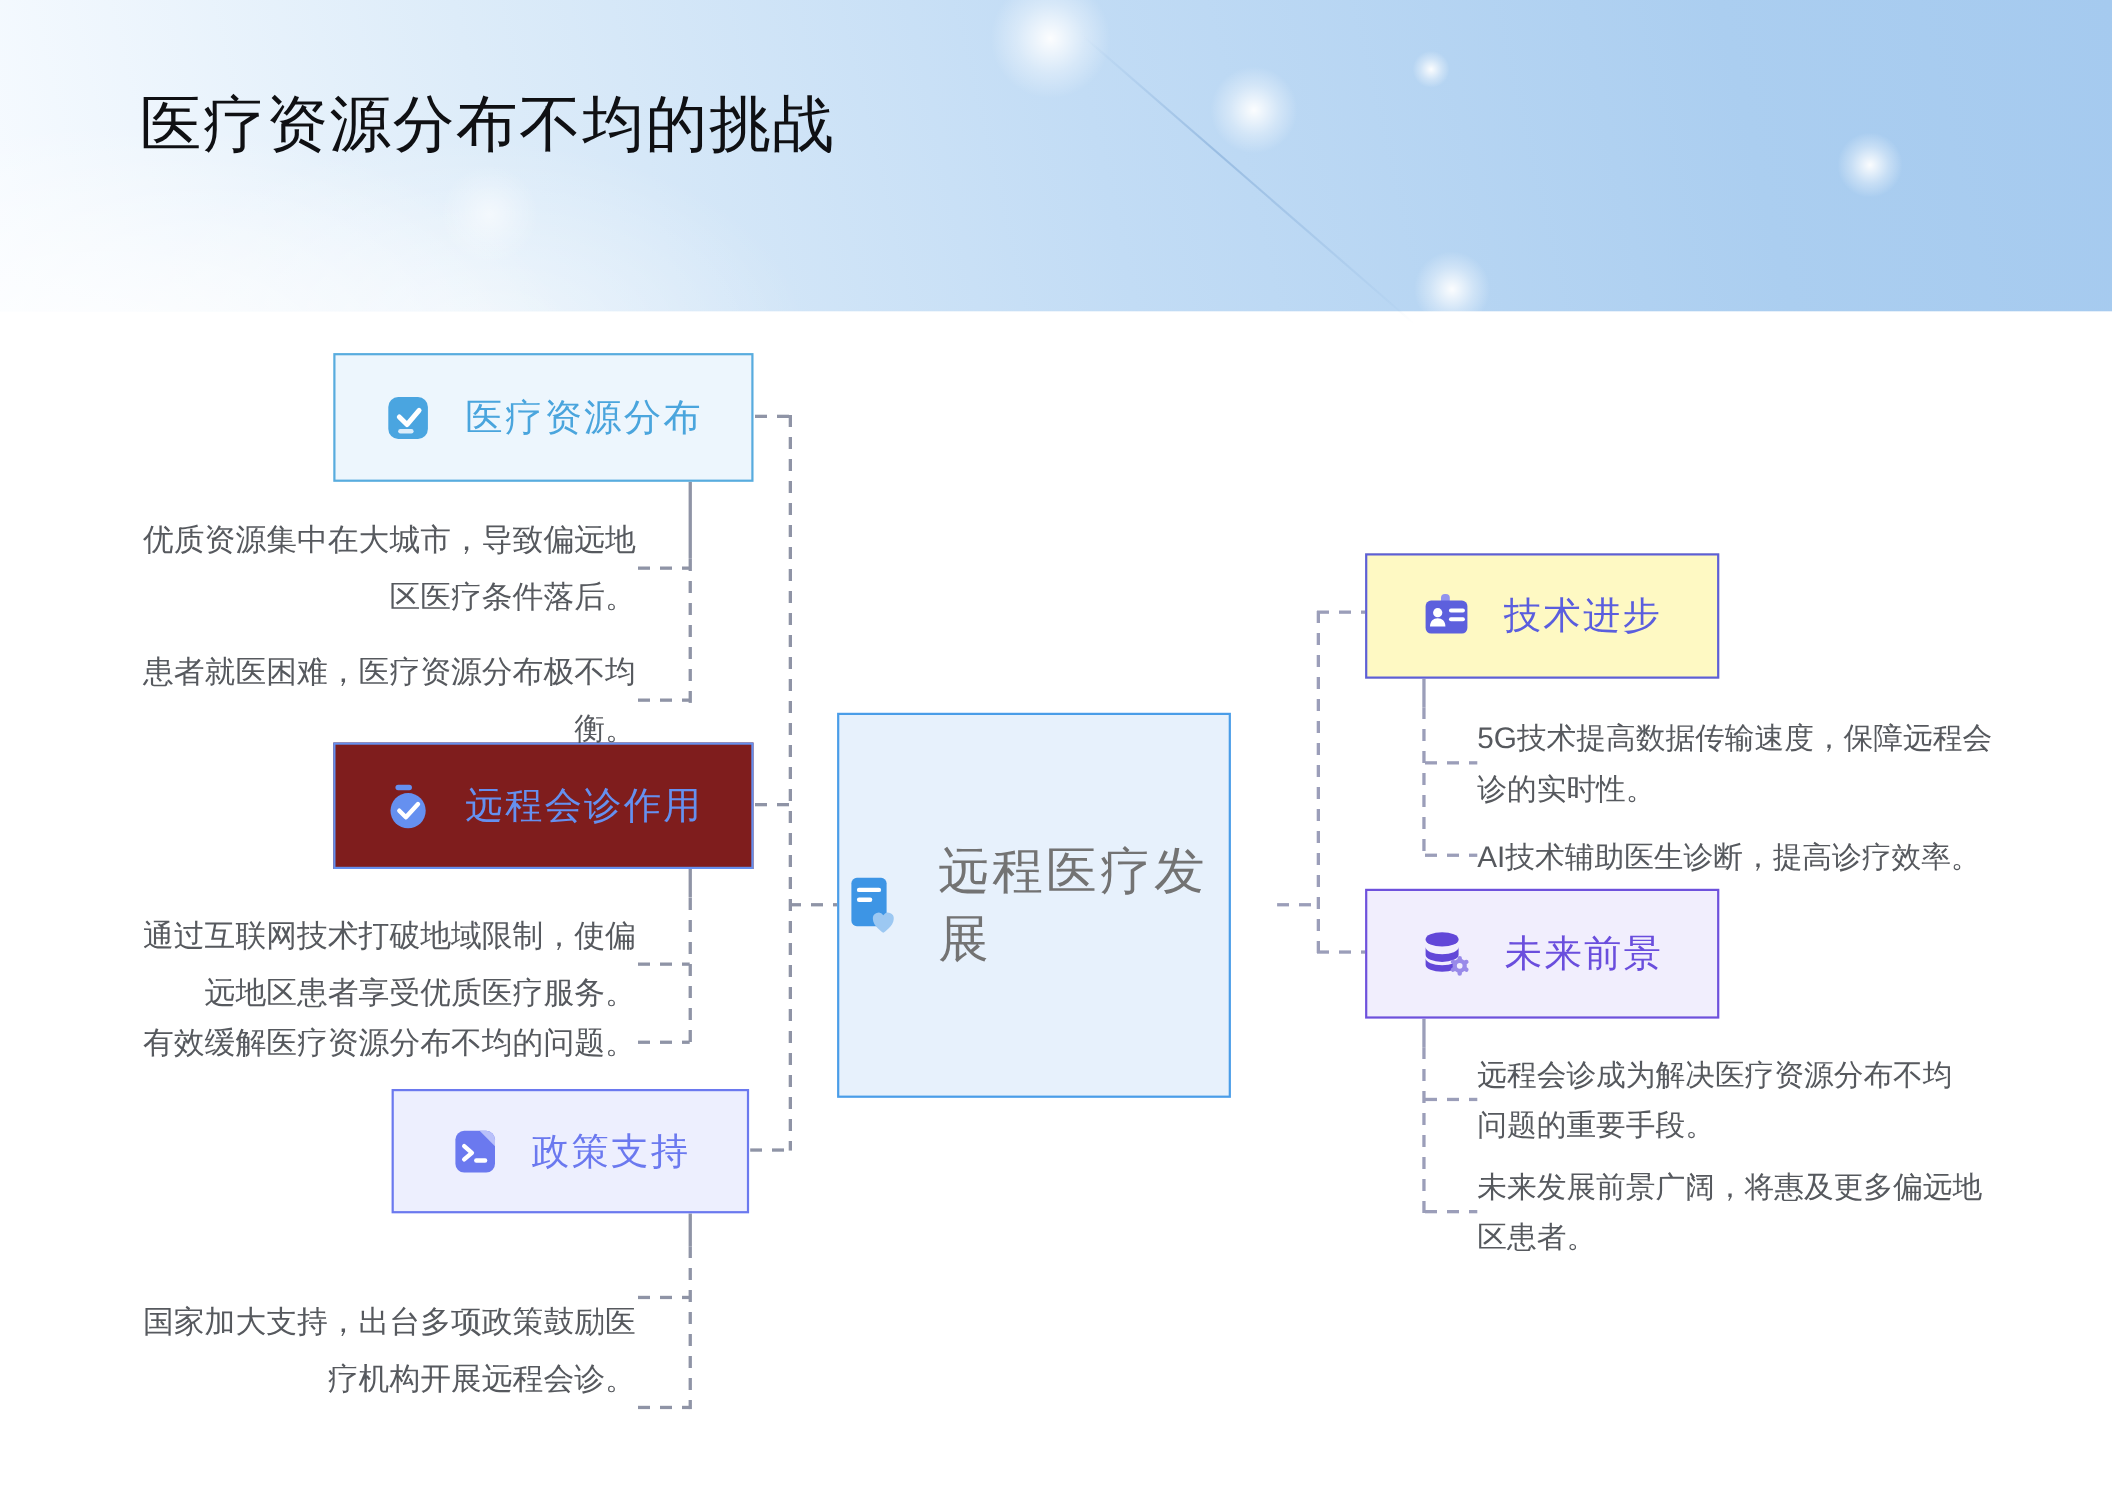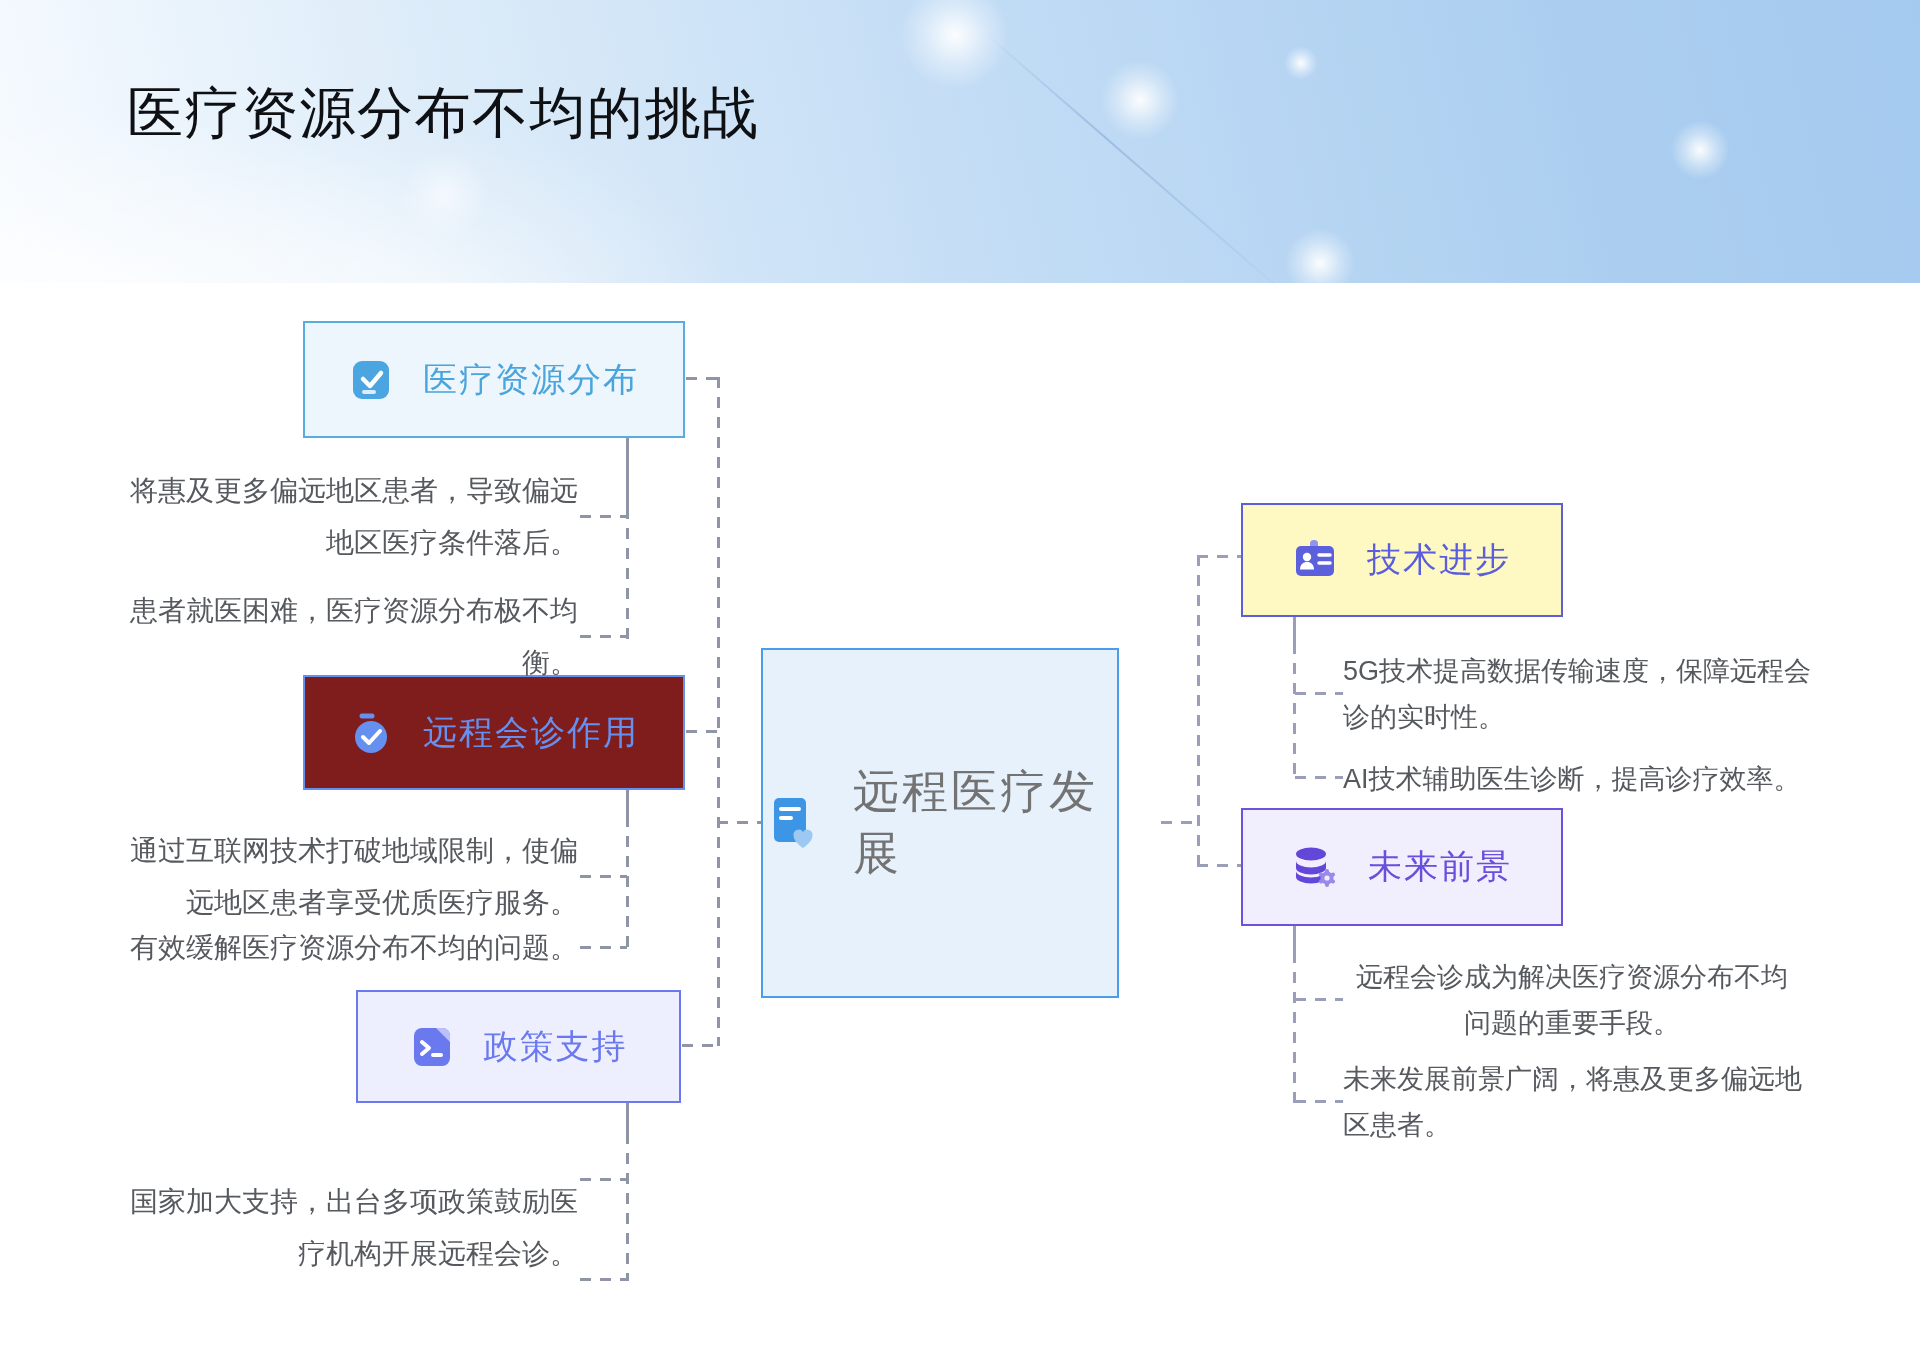--- a/index.html
+++ b/index.html
@@ -171,24 +171,24 @@
         <rect x="33" y="25" width="4" height="18" rx="2" fill="#998ae9"></rect>
         <rect x="33" y="25" width="4" height="18" rx="2" fill="#998ae9" transform="rotate(60 35 34)"></rect>
         <rect x="33" y="25" width="4" height="18" rx="2" fill="#998ae9" transform="rotate(120 35 34)"></rect>
         <circle cx="35" cy="34" r="6.5" fill="#998ae9"></circle>
         <circle cx="35" cy="34" r="2.6" fill="#f1eefd"></circle>
       </svg>
     </span>
     <span class="lbl">未来前景</span>
   </div>
 
-  <div class="note note-l" style="top:465px;">将惠及更多偏远地区患者，导致偏远地区医疗条件落后。</div>
+  <div class="note note-l" style="top:465px;">优质资源集中在大城市，导致偏远地区医疗条件落后。</div>
   <div class="note note-l" style="top:585px;">患者就医困难，医疗资源分布极不均衡。</div>
   <div class="note note-l" style="top:825px;">通过互联网技术打破地域限制，使偏远地区患者享受优质医疗服务。</div>
   <div class="note note-l" style="top:922px;">有效缓解医疗资源分布不均的问题。</div>
   <div class="note note-l" style="top:1176px;text-align:right;">国家加大支持，出台多项政策鼓励医疗机构开展远程会诊。</div>
 
   <div class="note note-r" style="top:648px;width:470px;">5G技术提高数据传输速度，保障远程会诊的实时性。</div>
   <div class="note note-r" style="top:756px;width:620px;">AI技术辅助医生诊断，提高诊疗效率。</div>
-  <div class="note note-r" style="top:954px;width:458px;text-align:center;">远程会诊成为解决医疗资源分布不均问题的重要手段。</div>
+  <div class="note note-r" style="top:954px;width:458px;">远程会诊成为解决医疗资源分布不均问题的重要手段。</div>
   <div class="note note-r" style="top:1056px;width:470px;">未来发展前景广阔，将惠及更多偏远地区患者。</div>
 
 </div>
 
 </body></html>

